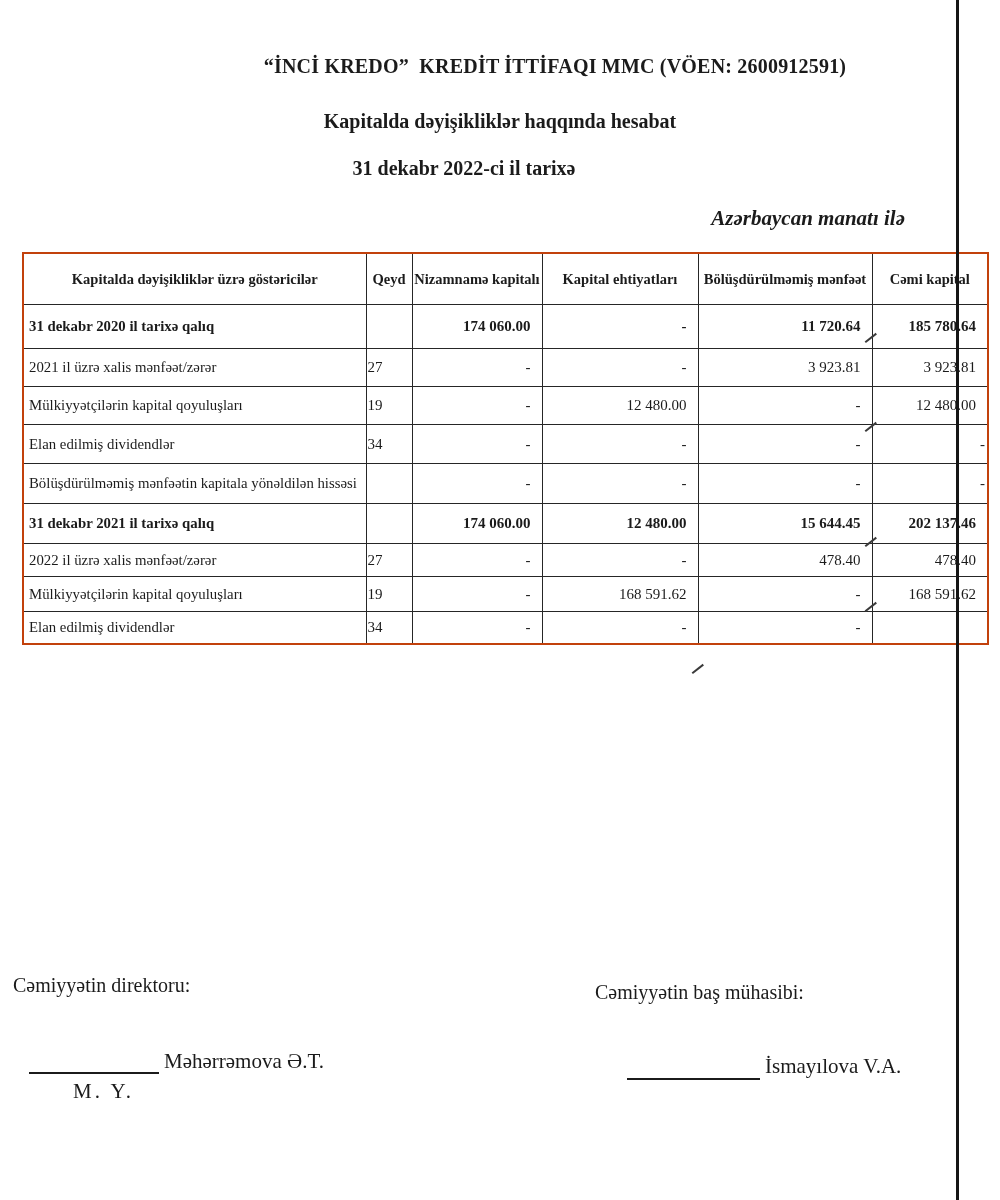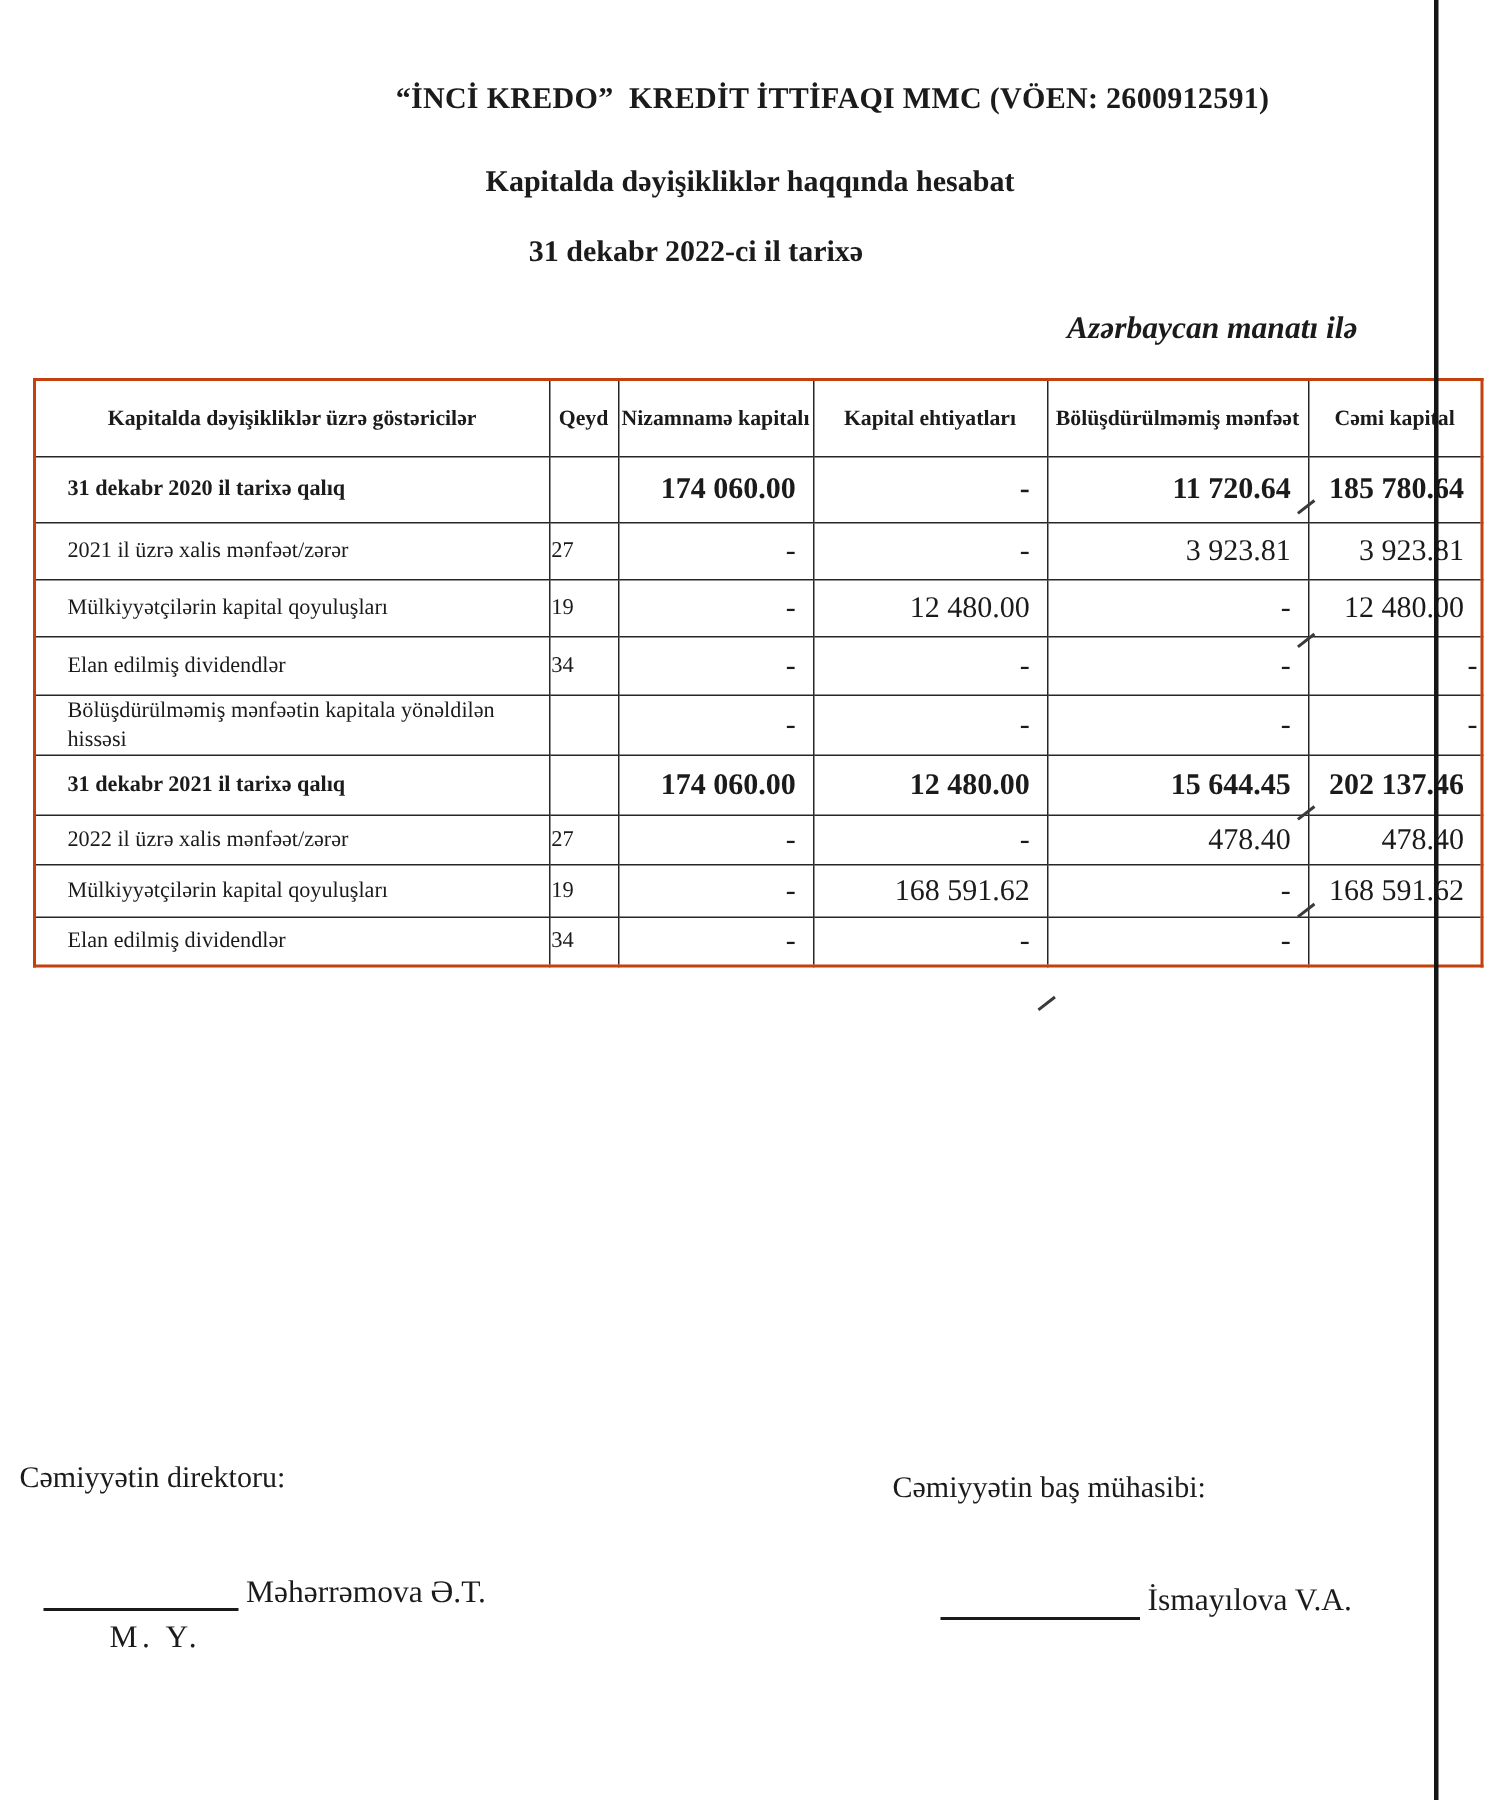--- a/index.html
+++ b/index.html
@@ -43,24 +43,24 @@
     border:1.6px solid #262626;
     overflow:hidden;
   }
   thead th {
     font-weight:bold; font-size:14.5px; text-align:center;
     vertical-align:middle; line-height:1.25; padding:2px 1px;
     height:46px;
   }
   td.c-label {
     font-size:14.8px; text-align:left; vertical-align:middle;
-    padding:1px 3px 1px 21px; line-height:1.25;
+    padding:1px 3px 1px 5px; line-height:1.25;
   }
   td.c-num {
-    font-size:20px; text-align:right; vertical-align:middle;
+    font-size:15px; text-align:right; vertical-align:middle;
     padding-right:11px;
   }
   td.c-qeyd { text-align:left; padding-right:0; font-size:15px; }
   tr.em td { font-weight:bold; }
   td.edge { padding-right:2px; }
 
   
   .scan-line {
     top:0; left:956; left:956px; width:3px; height:1200px;
     background:#151515; z-index:6;

